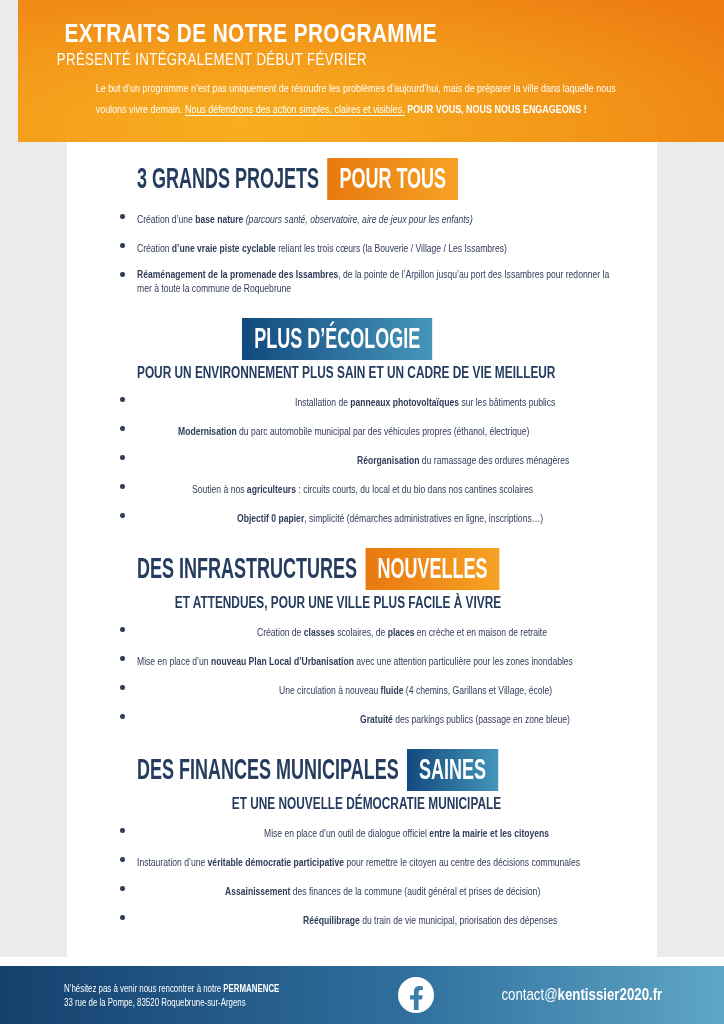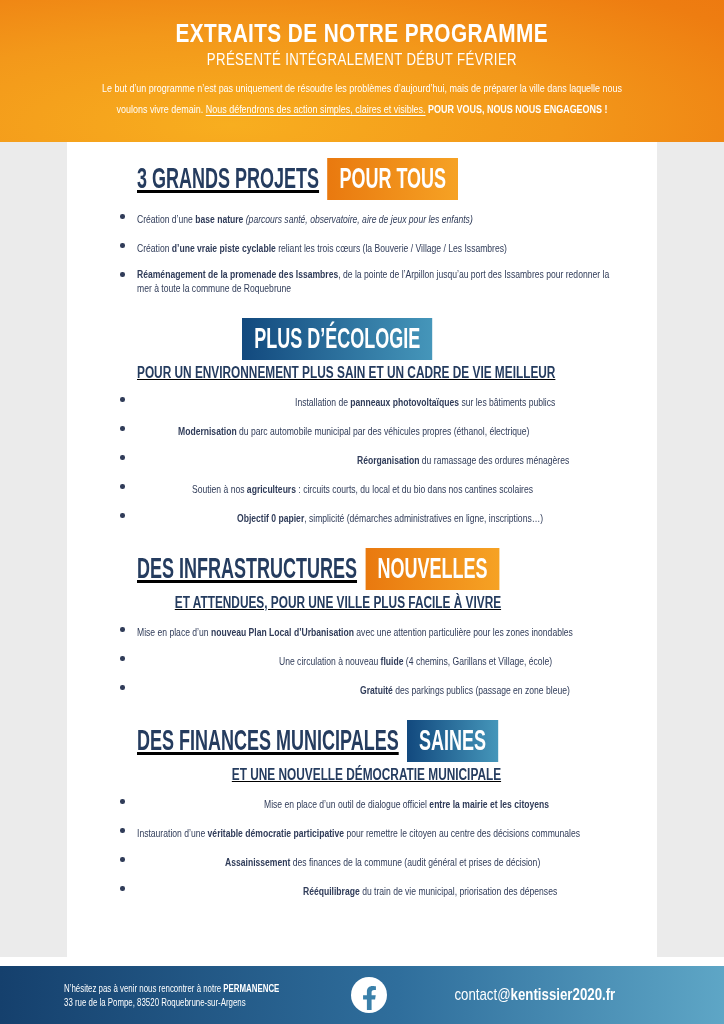--- a/index.html
+++ b/index.html
@@ -4,42 +4,43 @@
 <title>Programme</title>
 <style>
   * { margin:0; padding:0; box-sizing:border-box; }
   html,body { background:#777; }
   .page {
     width:724px; height:1024px; margin:0 auto; position:relative;
     font-family:"Liberation Sans", sans-serif; overflow:hidden; background:#ebebeb;
   }
   
   .header {
-    height:142px; text-align:center; color:#fff; padding-top:18px;
+    height:142px; text-align:left; color:#fff; padding-top:18px;
     background:radial-gradient(ellipse 120% 170% at 32% 88%, #f8ae1f 0%, #f3981a 38%, #ee7d11 70%, #ec720e 100%);
+    margin-left:18px;
   }
   .header h1 {
     font-size:26px; font-weight:bold; letter-spacing:.5px; white-space:nowrap;
     display:inline-block; transform:scaleX(.8); transform-origin:50% 50%;
   }
   .header .subtitle {
     font-size:16.5px; font-weight:normal; letter-spacing:.5px; white-space:nowrap;
     display:inline-block; transform:scaleX(.8); transform-origin:50% 50%; margin-top:1px;
   }
   .header .intro {
     display:block; margin-top:9px; font-size:11.5px; line-height:21px; white-space:nowrap;
     transform:scaleX(.78); transform-origin:50% 0;
   }
   .intro .b { font-weight:bold; }
   .intro .u { text-decoration:underline; text-underline-offset:2px; }
   
   .body-area { height:815px; background:#ebebeb; }
   .card {
     width:590px; height:815px; margin:0 auto; background:#fff;
-    padding:16px 28px 10px 70px; overflow:hidden;text-decoration:underline;
+    padding:16px 28px 10px 70px; overflow:hidden;
   }
   .section + .section { margin-top:22px;text-align:right; }
   .sec-head {
     font-size:30px; line-height:40px; font-weight:bold; color:#253c5f; white-space:nowrap;
     transform:scaleX(.6); transform-origin:0 50%;
   }
   .badge {
     display:inline-block; color:#fff; padding:3px 20px 5px 20px; line-height:34px;
   }
   .sec-title + .badge { margin-left:14px; }
@@ -59,21 +60,21 @@
     display:inline-block; font-size:11px; line-height:14px; color:#303c59;
     white-space:nowrap; transform:scaleX(.78); transform-origin:0 50%;
   }
   .li-text .b { font-weight:bold; }
   .li-text .i { font-style:italic; }
   
   .white-strip { height:9px; background:#fff; }
   
   .footer {
     height:58px; background:linear-gradient(90deg,#15406d 0%,#2f6e9c 55%,#5ea6c6 100%);
-    display:flex; align-items:center; padding:0 62px 0 64px;
+    display:flex; align-items:center; justify-content:space-between; padding:0 62px 0 64px;
     color:#fff;
   }
   .footer-left { font-size:10.5px; line-height:14px; white-space:nowrap;
     transform:scaleX(.75); transform-origin:0 50%; }
   .footer-left .b { font-weight:bold; }
   .footer-right { display:flex; align-items:center;gap:8px; }
   .fb-circle {
     width:36px; height:36px; border-radius:50%; background:#fff; overflow:hidden;
     position:relative; margin-right:14px; flex:none;
   }
@@ -121,20 +122,21 @@
             <li><span class="li-text"><span class="b">Objectif 0 papier</span><span>, simplicité (démarches administratives en ligne, inscriptions…)</span></span></li>
           </ul>
       </div>
 
       <div class="section">
         <div class="sec-head">
           <span class="sec-title">DES INFRASTRUCTURES</span><span class="badge orange">NOUVELLES</span>
         </div>
         <div class="sec-sub">ET ATTENDUES, POUR UNE VILLE PLUS FACILE À VIVRE</div>
         <ul class="bullets">
+            <li><span class="li-text"><span>Création de </span><span class="b">classes</span><span> scolaires, de </span><span class="b">places</span><span> en crèche et en maison de retraite</span></span></li>
             <li><span class="li-text"><span>Mise en place d’un </span><span class="b">nouveau Plan Local d’Urbanisation</span><span> avec une attention particulière pour les zones inondables</span></span></li>
             <li><span class="li-text"><span>Une circulation à nouveau </span><span class="b">fluide</span><span> (4 chemins, Garillans et Village, école)</span></span></li>
             <li><span class="li-text"><span class="b">Gratuité</span><span> des parkings publics (passage en zone bleue)</span></span></li>
           </ul>
       </div>
 
       <div class="section">
         <div class="sec-head">
           <span class="sec-title">DES FINANCES MUNICIPALES</span><span class="badge blue">SAINES</span>
         </div>

